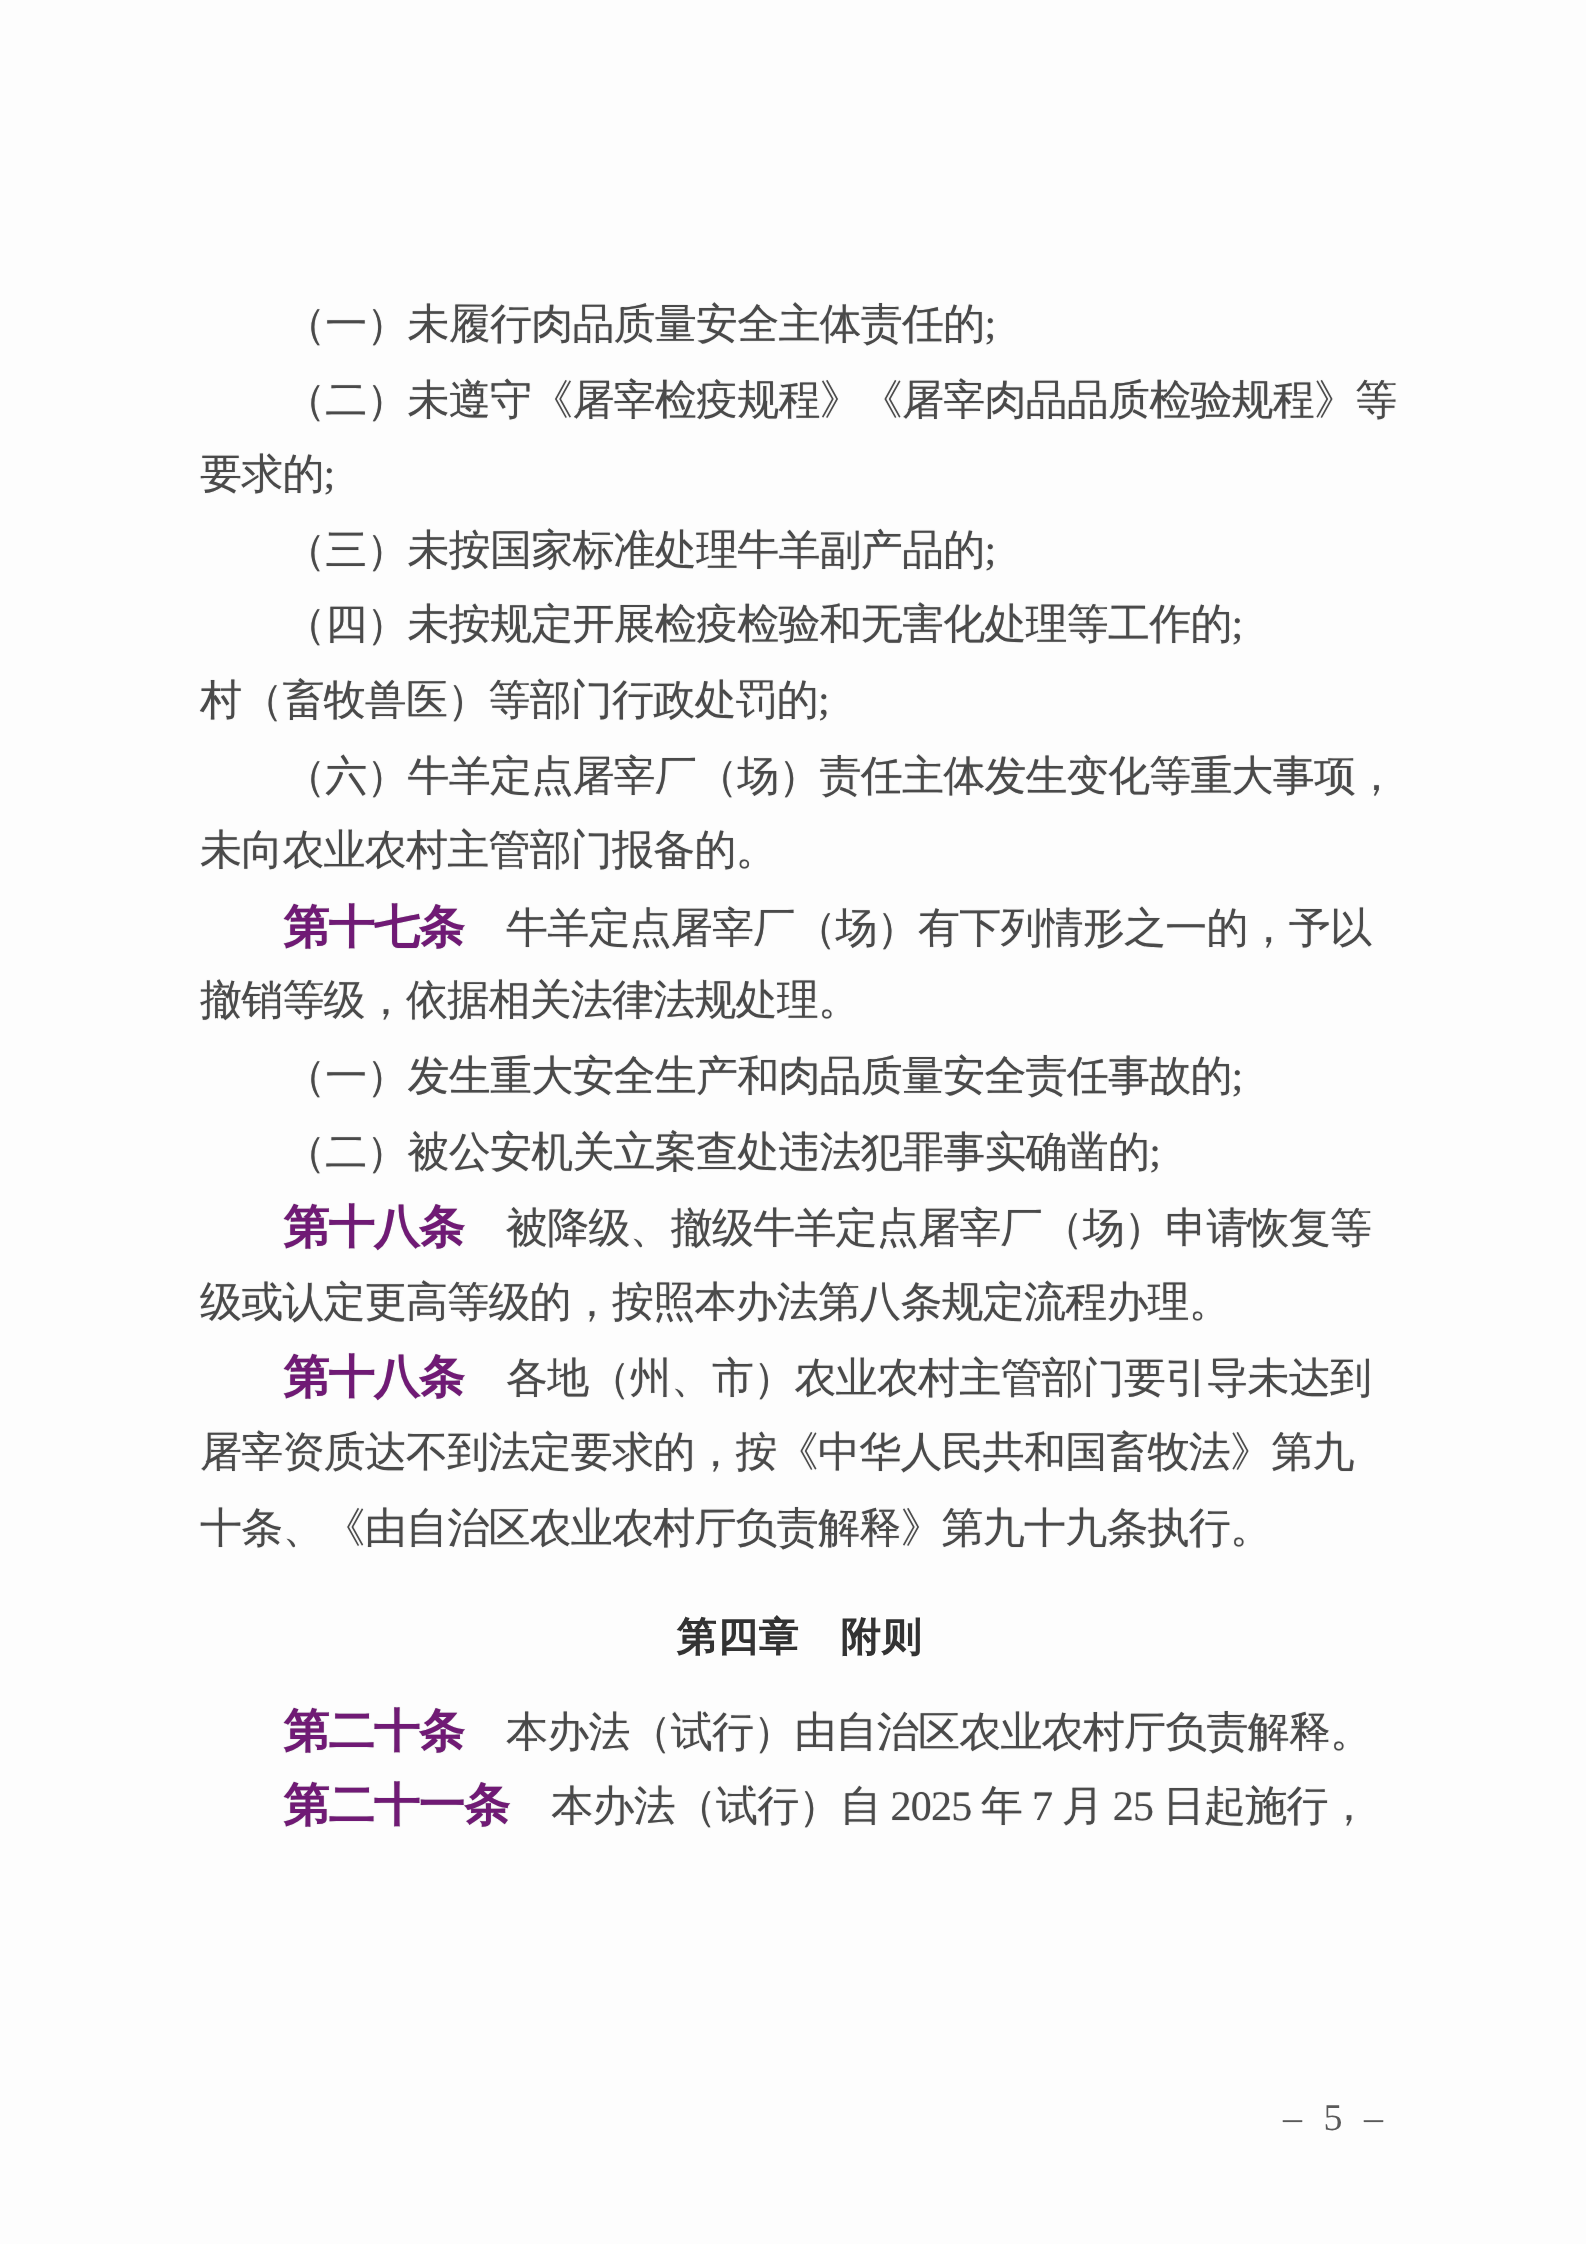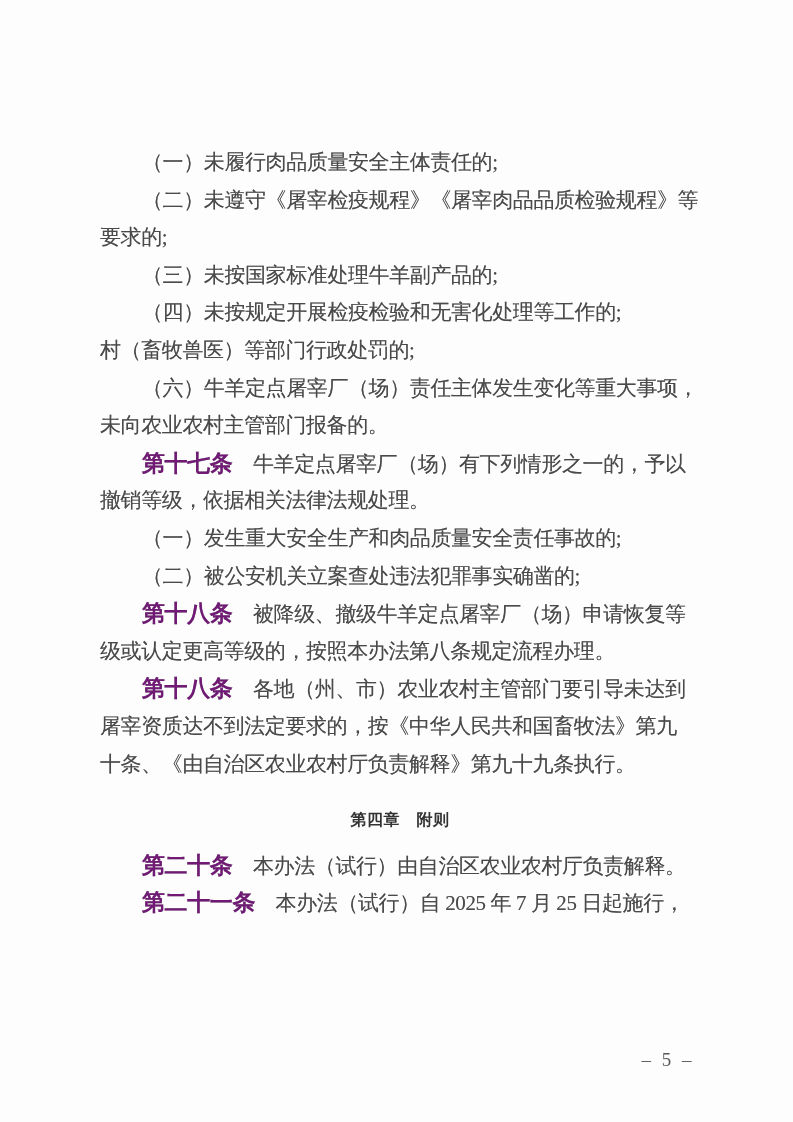--- a/index.html
+++ b/index.html
@@ -33,21 +33,21 @@
   .line.indent {
     text-indent: 42px;
   }
   .term {
     font-weight: bold;
     color: #701a75;
     font-family: "Liberation Sans", "DejaVu Sans", sans-serif;
     font-size: 23px;
   }
   .chapter-heading {
-    font-size: 16px;
+    font-size: 20px;
     font-weight: bold;
     color: #333333;
     text-align: center;
     line-height: 37.6px;
     height: 37.6px;
     margin: 18px 0 8px 0;
     font-family: "Liberation Sans", "DejaVu Sans", sans-serif;
     letter-spacing: 0.5px;
   }
   .page-number {

